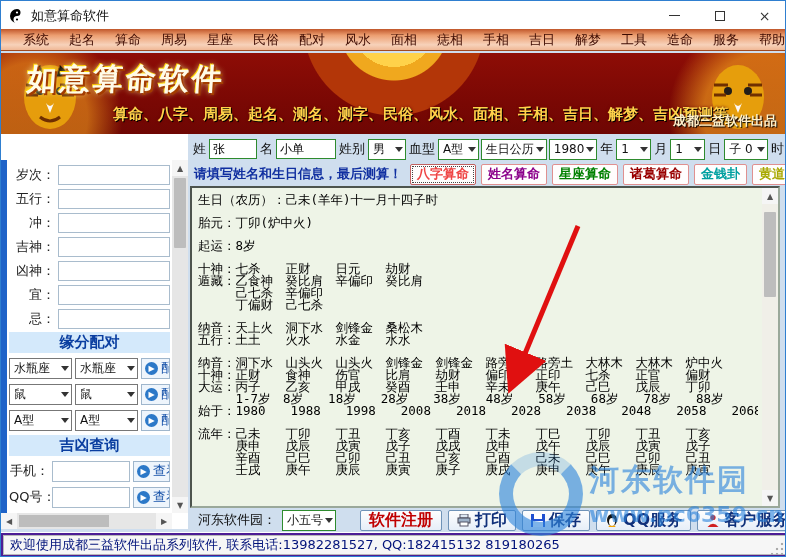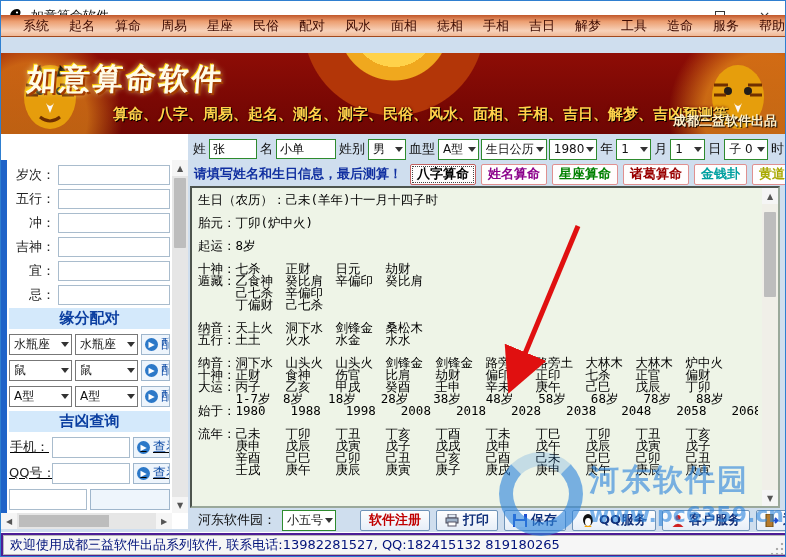--- a/index.html
+++ b/index.html
@@ -12,21 +12,21 @@
               display:flex; align-items:center; border-bottom:1px solid #d8d8d8; }
   .app-icon { width:16px; height:16px; margin:0 6px 0 8px; }
   .title-text { font-size:13px; color:#111; }
   .win-controls { margin-left:auto; display:flex; height:100%; }
   .win-btn { width:45px; height:100%; display:flex; align-items:center; justify-content:center;
              font-size:14px; color:#333; cursor:default; }
   .max-glyph { width:10px; height:10px; border:1px solid #333; display:inline-block; }
   .min-glyph { width:11px; height:1px; background:#333; display:inline-block; }
 
   
-  .menubar { position:absolute; left:0; top:14px; width:786px; height:22px;
+  .menubar { position:absolute; left:0; top:28px; width:786px; height:22px;
              background:linear-gradient(180deg,#c0562a 0%,#ec9e70 30%,#f7d2ba 75%,#f0b896 100%);
              display:flex; align-items:center; border-bottom:1px solid #a04a20; }
   .menu-grip { width:6px; height:14px; margin:0 8px 0 4px;
                background:repeating-linear-gradient(180deg,#fff 0 2px,#c97 2px 4px); }
   .menu-item { font-size:13px; color:#3c0a00; padding:0 10px; white-space:nowrap; cursor:default; }
 
   
   .banner { position:absolute; left:0; top:52px; width:786px; height:81px; overflow:hidden;
             background:
               radial-gradient(circle at 50% -28px, #ffd24a 0 42px, #f0a81e 42px 55px, #b33608 56px 90px, rgba(0,0,0,0) 91px),
@@ -63,21 +63,21 @@
   .sel { height:21px; border:1px solid #777; background:#fff; display:flex; align-items:center;
          font-size:12px; color:#111; padding:0 2px 0 4px; }
   .sel .sel-text { flex:1; white-space:nowrap; overflow:hidden; }
   .sel .arr { width:0; height:0; border-left:4px solid transparent; border-right:4px solid transparent;
               border-top:5px solid #333; margin-left:2px; }
   .msel { width:63px; }
   .mini-btn { height:21px; flex:1; background:#eef5fc; border:1px solid #9fb6cc; display:flex; align-items:center;
               font-size:13px; color:#1a55aa; padding-left:3px; white-space:nowrap; overflow:hidden; }
   .blue-dot { width:13px; height:13px; border-radius:50%; background:#2b78c8; color:#fff; font-size:8px;
               display:inline-flex; align-items:center; justify-content:center; margin-right:3px; flex:none; }
-  .luckrow { display:flex; align-items:center; height:26px; gap:3px;text-decoration:underline; }
+  .luckrow { display:flex; align-items:center; height:26px; gap:3px; }
   .luckrow .flabel { width:40px; text-align:right; font-size:13px; color:#222; white-space:nowrap; }
   .luckrow input { width:78px; height:21px; border:1px solid #a9bccd; font-size:12px; padding:0 3px;
                    font-family:"DejaVu Sans",sans-serif; }
 
   
   .vscroll { position:absolute; right:0; top:0; width:16px; bottom:0; background:#e6e6e6;
              display:flex; flex-direction:column; align-items:center; }
   .side-vscroll { top:26px; bottom:16px; height:auto; }
   .sb-btn { width:16px; height:16px; background:#f5f5f5; color:#555; font-size:8px;
             display:flex; align-items:center; justify-content:center; flex:none; }
@@ -110,21 +110,21 @@
   .cline.blank { height:11px; }
   .content .vscroll { background:#f0efe8; }
   .arrow-svg { position:absolute; left:0; top:0; width:590px; height:318px; pointer-events:none; }
 
   .toolbar { position:absolute; left:0; top:374px; width:599px; height:24px; display:flex; align-items:center;
              gap:6px; padding-left:10px; }
   .tool-lbl { font-size:13px; color:#111; white-space:nowrap; }
   .fontsel { width:88px; height:21px; }
   .tbtn { height:21px; background:linear-gradient(180deg,#fefefe,#e6eef8); border:1px solid #6f93b8;
           border-radius:2px; display:flex; align-items:center; justify-content:center; gap:4px;
-          font-size:13px; font-weight:bold; color:#10307a; padding:0 8px; white-space:nowrap;
+          font-size:16px; font-weight:bold; color:#10307a; padding:0 8px; white-space:nowrap;
           font-family:"DejaVu Sans",sans-serif; }
   .tbtn.register { color:#c00000; margin-left:18px; }
   .ticon { width:14px; height:13px; flex:none; }
 
   
   .statusbar { position:absolute; left:0; top:531px; width:786px; height:26px; background:#4c1d95;
                border-top:1px solid #fff; padding:2px; }
   .status-inner { height:20px; border:1px solid #b8b8b8; border-right:none; display:flex; align-items:center;
                   padding-left:6px; background:#f6f6f6; }
   .status-text { font-size:13px; color:#00127a; white-space:nowrap; }
@@ -233,20 +233,24 @@
     </div>
     <div class="fieldrow">
       <span class="flabel">冲：</span>
       <input value="" style="">
     </div>
     <div class="fieldrow">
       <span class="flabel">吉神：</span>
       <input value="" style="">
     </div>
     <div class="fieldrow">
+      <span class="flabel">凶神：</span>
+      <input value="" style="">
+    </div>
+    <div class="fieldrow">
       <span class="flabel">宜：</span>
       <input value="" style="">
     </div>
     <div class="fieldrow">
       <span class="flabel">忌：</span>
       <input value="" style="">
     </div>
 
     <div class="sec-header">
       <span>缘分配对</span>
@@ -378,21 +382,21 @@
       <span class="flbl">日</span>
       <div class="sel gsel" style="width:56px">
         <span class="sel-text">子 0</span>
           <i class="arr"></i>
       </div>
       <span class="flbl">时</span>
     </div>
     <div class="formrow2">
       <span class="hint">请填写姓名和生日信息，最后测算！</span>
       <div class="tabs">
-        <button class="tab active" style="color: #000000;">八字算命</button>
+        <button class="tab active" style="color: #ef4444;">八字算命</button>
         <button class="tab" style="color: rgb(139, 0, 139);">姓名算命</button>
         <button class="tab" style="color: rgb(0, 128, 0);">星座算命</button>
         <button class="tab" style="color: rgb(153, 0, 0);">诸葛算命</button>
         <button class="tab" style="color: rgb(0, 160, 160);">金钱卦</button>
         <button class="tab" style="color: rgb(168, 168, 0);">黄道吉日</button>
       </div>
     </div>
   </div>
 
   <div class="content">

